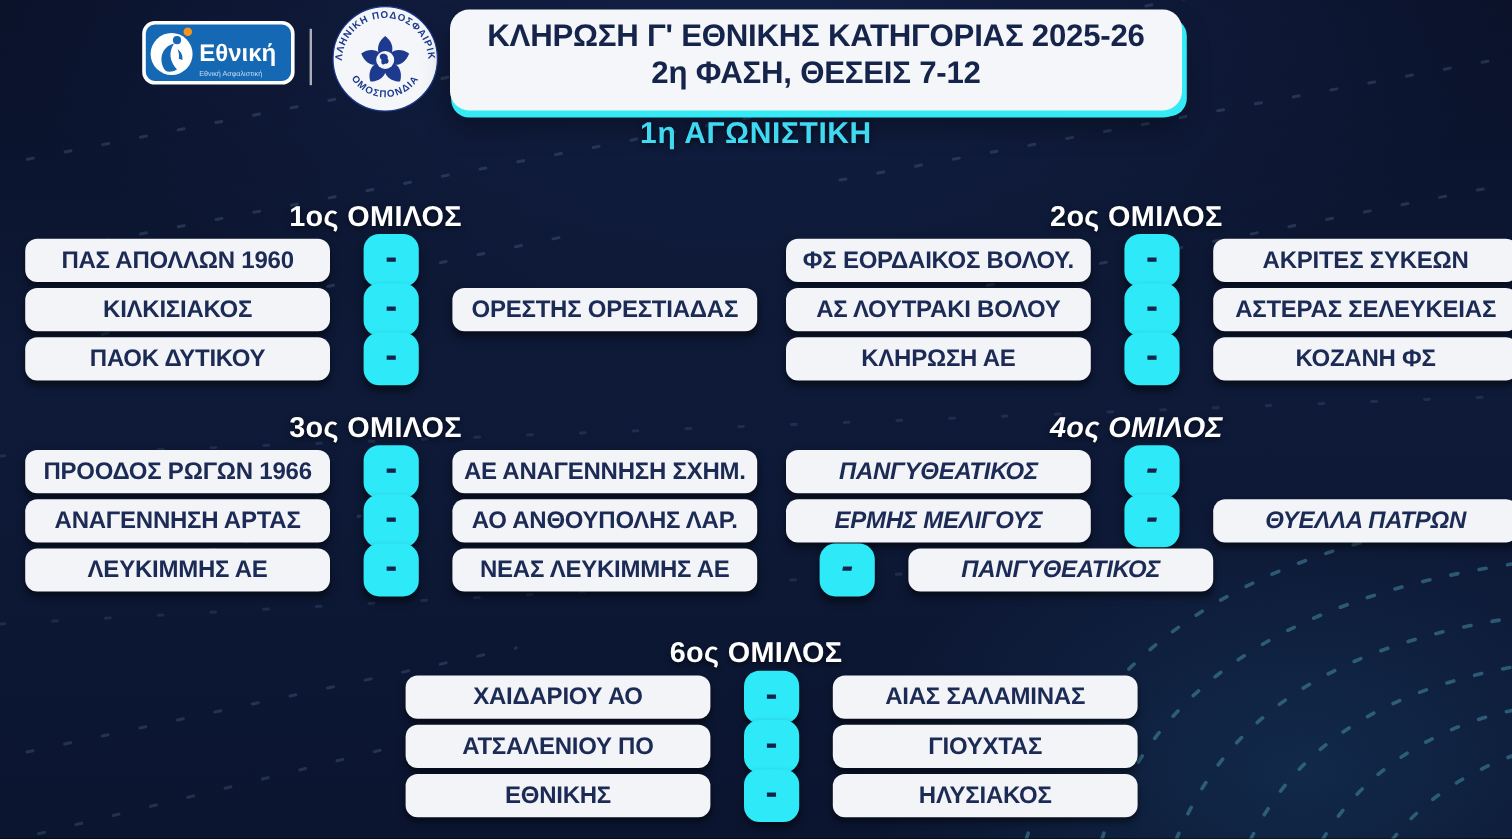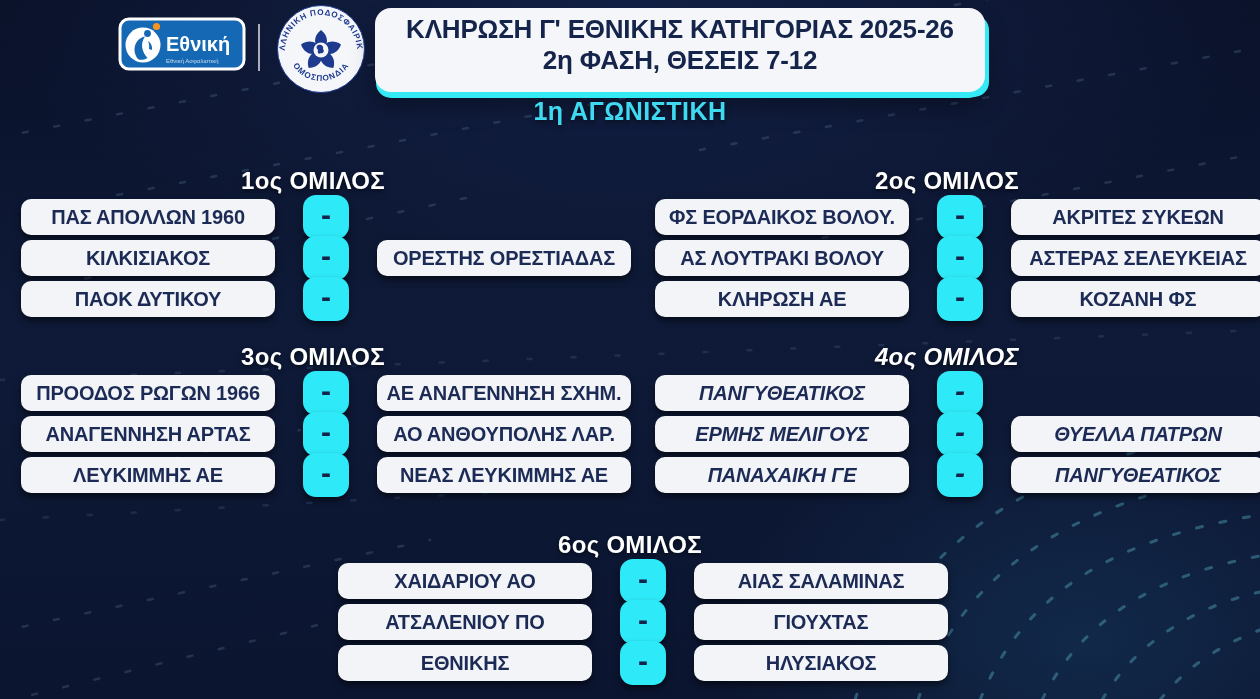--- a/index.html
+++ b/index.html
@@ -221,21 +221,20 @@
         </div>
     </div>
     <div class="match">
       <div class="team">ΕΡΜΗΣ ΜΕΛΙΓΟΥΣ</div>
       <div class="vs">
           <span>-</span>
         </div>
       <div class="team">ΘΥΕΛΛΑ ΠΑΤΡΩΝ</div>
     </div>
     <div class="match">
-      <div class="team">ΠΑΝΑΧΑΙΚΗ ΓΕ</div>
       <div class="vs">
           <span>-</span>
         </div>
       <div class="team">ΠΑΝΓΥΘΕΑΤΙΚΟΣ</div>
     </div>
   </section>
 
   <section class="group" id="g6">
     <div class="group-title">6ος ΟΜΙΛΟΣ</div>
     <div class="match">

